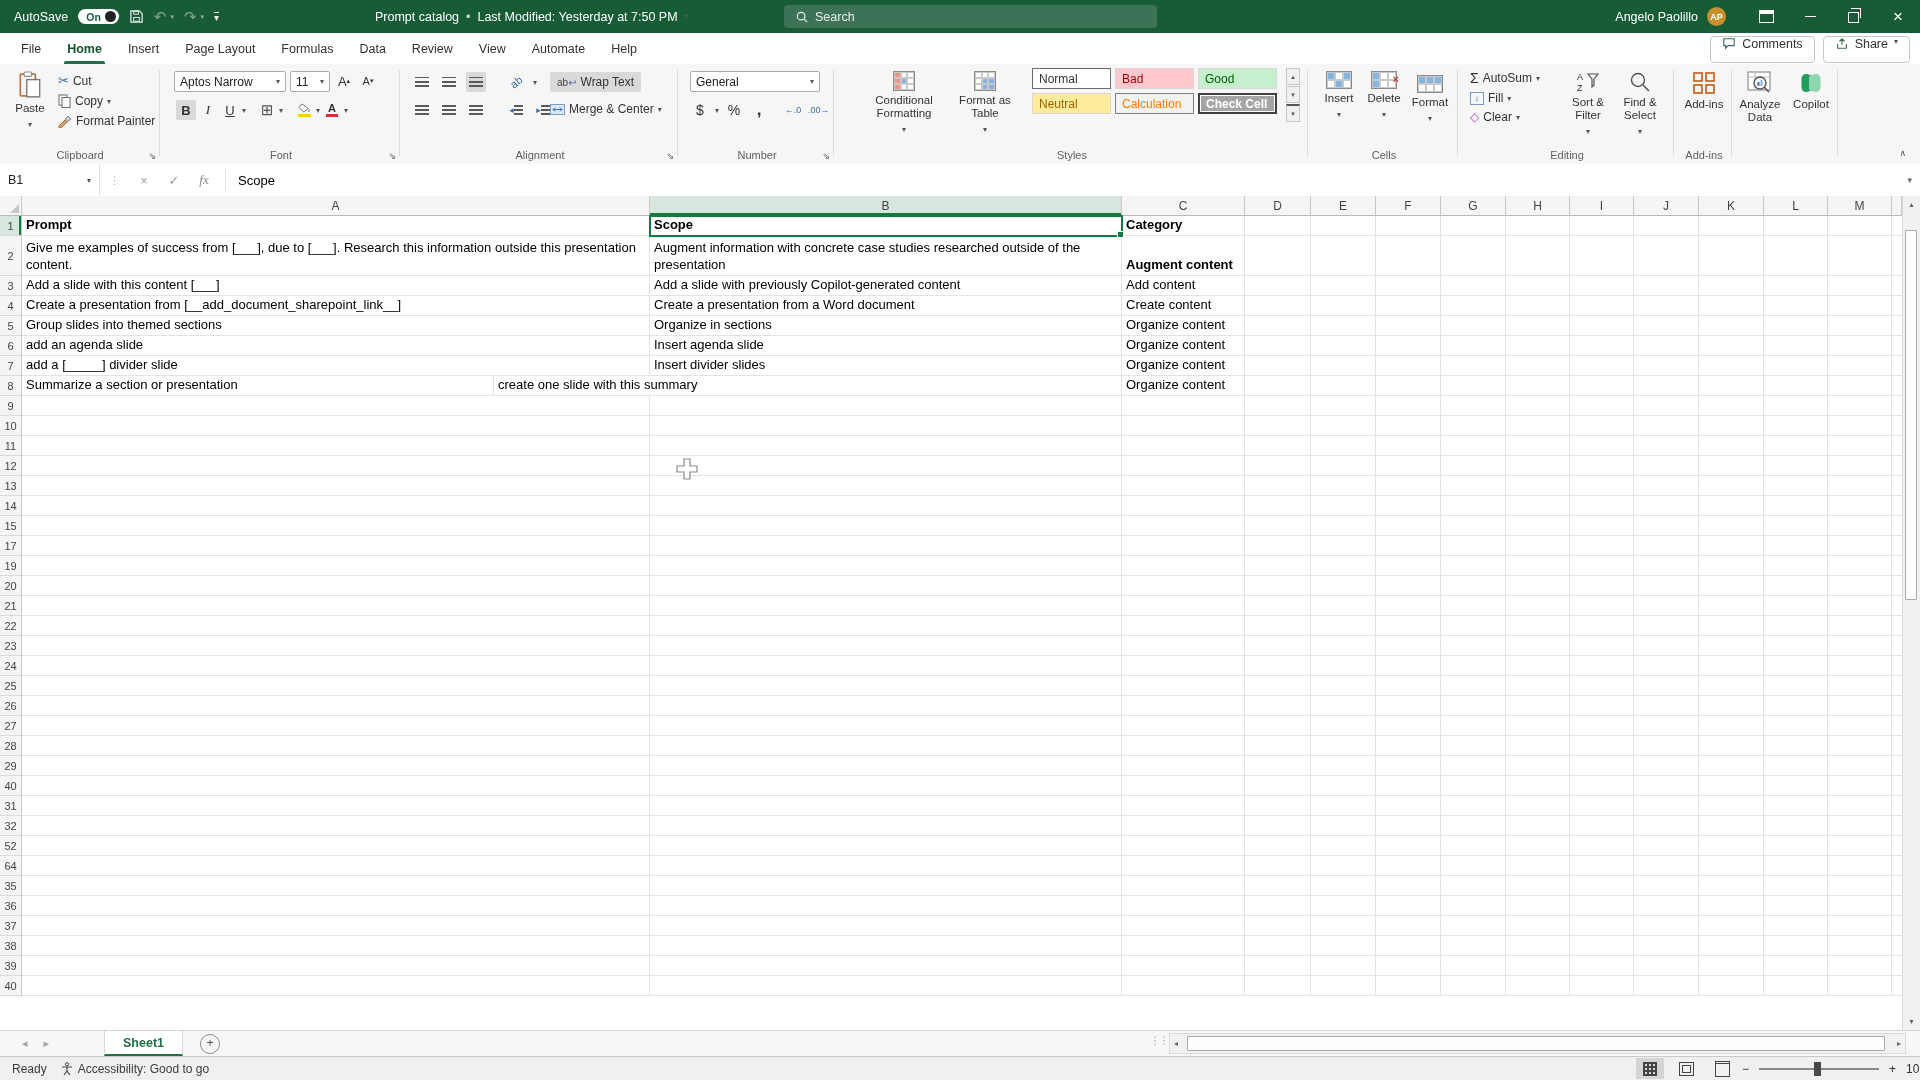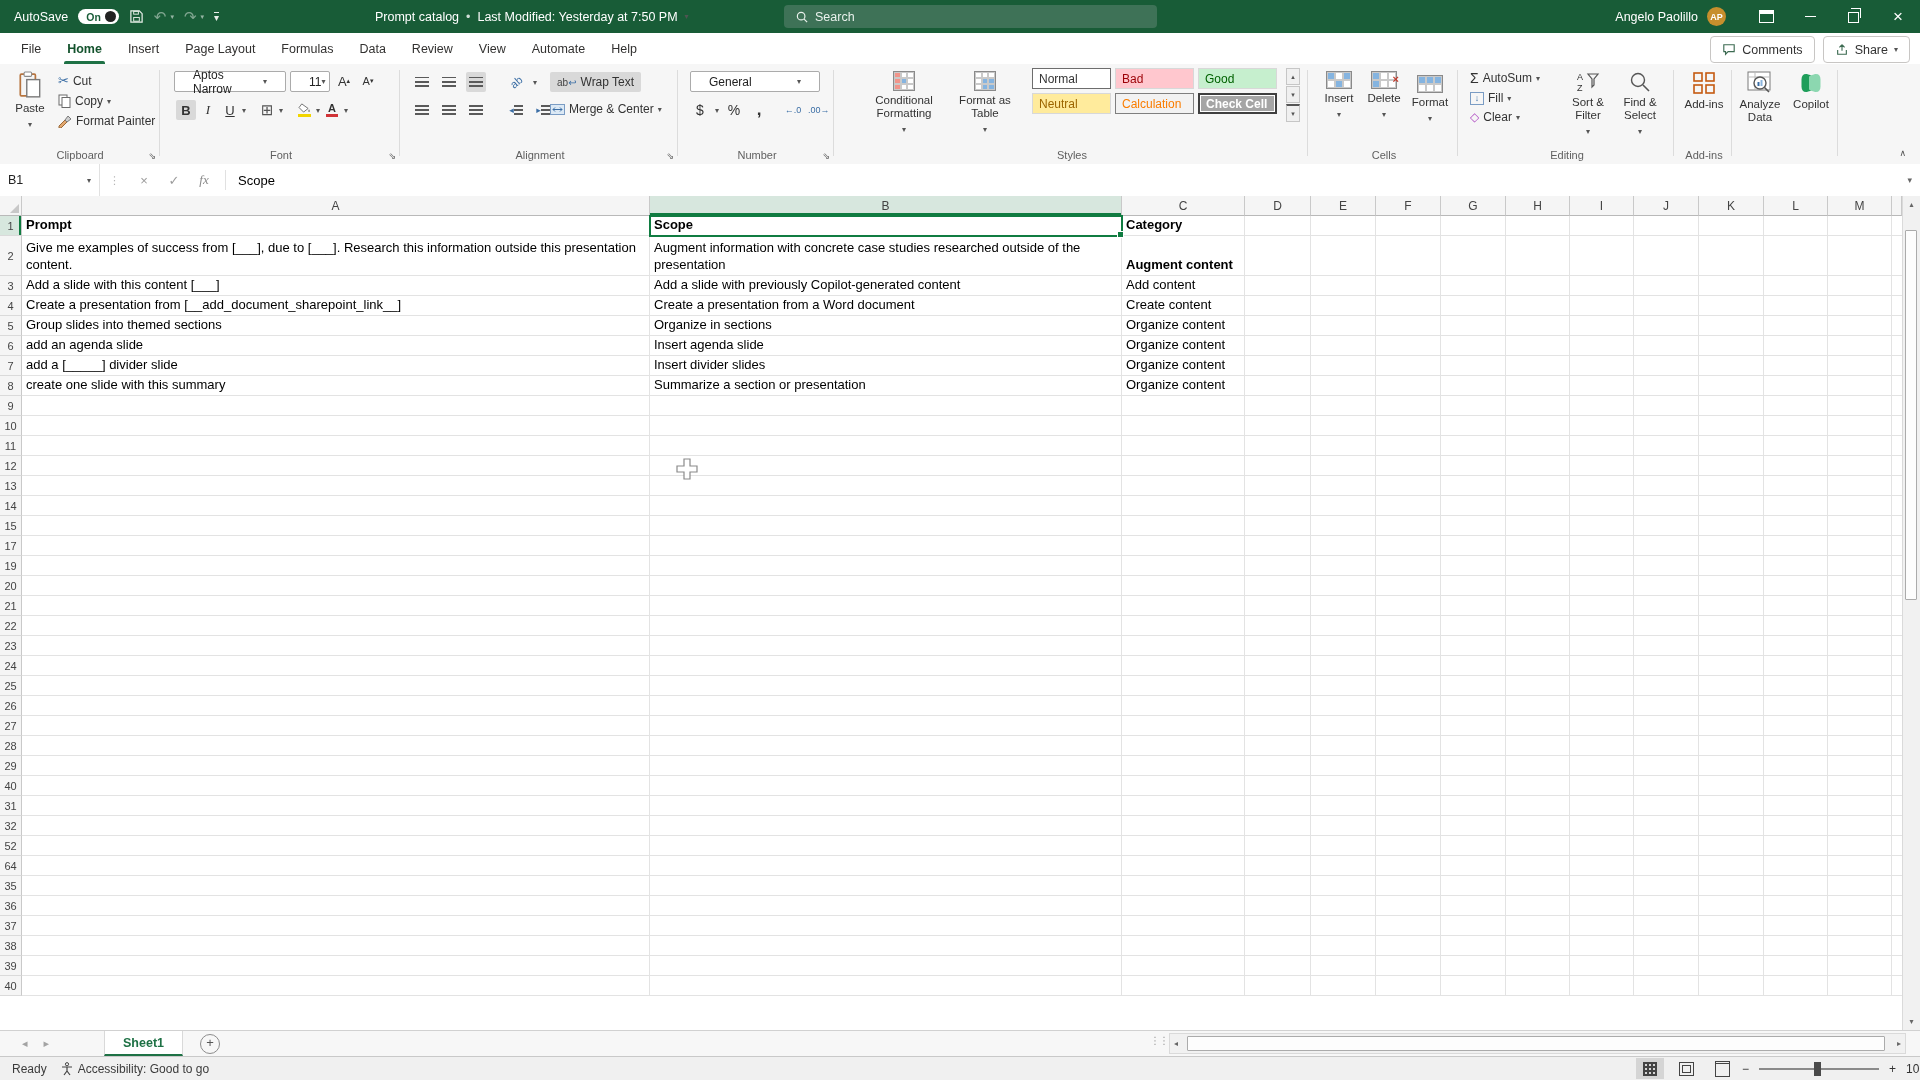--- a/index.html
+++ b/index.html
@@ -31,35 +31,35 @@
   .restore-box span{position:absolute;left:2px;top:-5px;width:9px;height:9px;border:1.4px solid #fff;border-bottom:none;border-left:none;}
   .close-x{font-size:17px;font-weight:300;}
 
   
   .tabrow{position:absolute;left:0;top:33px;width:1920px;height:31px;background:#fff;}
   .rtabs{display:flex;height:31px;padding-left:8px;}
   .rtab{padding:0 13px;font-size:12.5px;color:#323130;display:flex;align-items:center;position:relative;cursor:default;}
   .rtab.active{font-weight:bold;color:#14532d;}
   .rtab.active:after{content:"";position:absolute;left:10px;right:10px;bottom:0;height:3px;background:#1E7145;border-radius:2px 2px 0 0;}
   .tab-actions{position:absolute;right:10px;top:3px;display:flex;gap:8px;}
-  .tab-btn{height:25px;border:1px solid #C8C6C4;border-radius:4px;background:#fff;display:flex;align-items:center;gap:6px;padding:0 11px;font-size:12.5px;color:#333;}
+  .tab-btn{height:25px;border:1px solid #C8C6C4;border-radius:4px;background:#fff;display:flex;align-items:flex-start;gap:6px;padding:0 11px;font-size:12.5px;color:#333;}
   .tab-btn .chev{font-size:8px;color:#555;}
 
   
   .ribbon{position:absolute;left:0;top:64px;width:1920px;height:100px;background:#F6F6F6;border-bottom:1px solid #D4D4D4;font-size:11.5px;color:#333;}
   .rgroup{position:absolute;top:0;height:100px;}
   .rgroup:after{content:"";position:absolute;right:0;top:6px;bottom:8px;width:1px;background:#DCDCDC;}
   .glabel{position:absolute;left:0;right:0;bottom:3px;text-align:center;font-size:11px;color:#5F5F5F;}
   .launcher{position:absolute;right:4px;bottom:3px;font-size:9px;color:#666;}
   .bigbtn{display:flex;flex-direction:column;align-items:center;justify-content:flex-start;gap:3px;padding-top:7px;text-align:center;line-height:13px;color:#333;}
   .chev{font-size:8px;color:#555;}
   .small-row{display:flex;align-items:center;gap:4px;font-size:12px;color:#333;}
   .ribbon .active-ctl{background:#D9D9D9;border-radius:2px;}
   .ctl-box{display:inline-flex;align-items:center;justify-content:center;min-width:20px;height:20px;border-radius:2px;}
-  .white-input{background:#fff;border:1px solid #ABABAB;border-radius:2px;height:21px;display:flex;align-items:center;justify-content:space-between;padding:0 18px;font-size:12px;color:#222;box-sizing:border-box;}
+  .white-input{background:#fff;border:1px solid #ABABAB;border-radius:2px;height:21px;display:flex;align-items:center;justify-content:space-between;padding:0 5px;font-size:12px;color:#222;box-sizing:border-box;}
   .bars{display:inline-block;width:14px;height:10px;background:repeating-linear-gradient(#5a5a5a 0 1.5px,transparent 1.5px 4.2px);}
   .grid-ico{display:grid;grid-template-columns:repeat(3,1fr);width:20px;height:18px;border:1px solid #8a8a8a;background:#fff;}
   .grid-ico i{border:0.5px solid #c9c9c9;}
   .ustyle{width:79px;height:21px;font-size:12px;display:flex;align-items:center;padding-left:6px;box-sizing:border-box;background:#fff;border:1px solid #ACACAC;white-space:nowrap;overflow:hidden;}
   .st-normal{border:1.5px solid #6d6d6d;box-shadow:inset 0 0 0 1.5px #fff;}
   .st-bad{background:#FFC7CE;color:#9C0006;border-color:#D8D8D8;}
   .st-good{background:#C6EFCE;color:#006100;border-color:#D8D8D8;}
   .st-neutral{background:#FFEB9C;color:#9C6500;border-color:#D8D8D8;}
   .st-calc{background:#F2F2F2;color:#FA7D00;border:1px solid #7F7F7F;}
   .st-check{background:#A5A5A5;color:#fff;font-weight:bold;border:2px solid #3F3F3F;box-shadow:inset 0 0 0 1px #fff;}
@@ -715,22 +715,22 @@
           <div class="cell" style="width: 64px;"></div>
           <div class="cell" style="width: 64px;"></div>
           <div class="cell" style="width: 65px;"></div>
           <div class="cell" style="width: 65px;"></div>
           <div class="cell" style="width: 64px;"></div>
           <div class="cell" style="width: 64px;"></div>
           <div class="filler" style="width: 10px;"></div>
         </div>
         <div class="grow" style="height: 20px;">
           <div class="rowh">8</div>
+          <div class="cell" style="width: 472px;">Summarize a section or presentation</div>
           <div class="cell" style="width: 628px;">create one slide with this summary</div>
-          <div class="cell" style="width: 472px;">Summarize a section or presentation</div>
           <div class="cell" style="width: 123px;">Organize content</div>
           <div class="cell" style="width: 66px;"></div>
           <div class="cell" style="width: 65px;"></div>
           <div class="cell" style="width: 65px;"></div>
           <div class="cell" style="width: 65px;"></div>
           <div class="cell" style="width: 64px;"></div>
           <div class="cell" style="width: 64px;"></div>
           <div class="cell" style="width: 65px;"></div>
           <div class="cell" style="width: 65px;"></div>
           <div class="cell" style="width: 64px;"></div>

